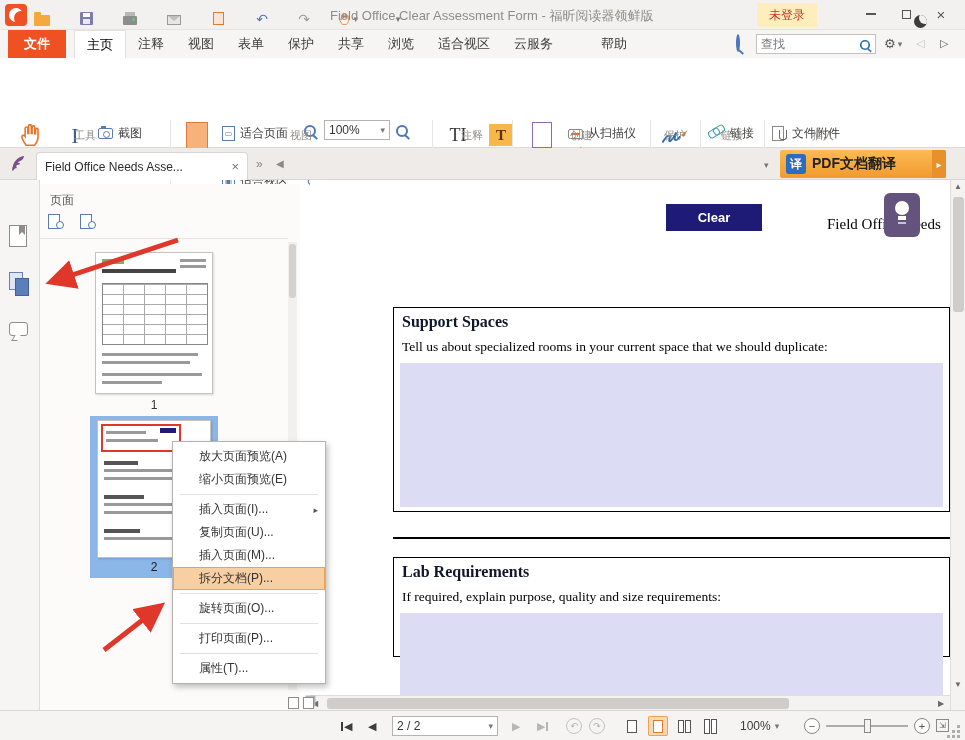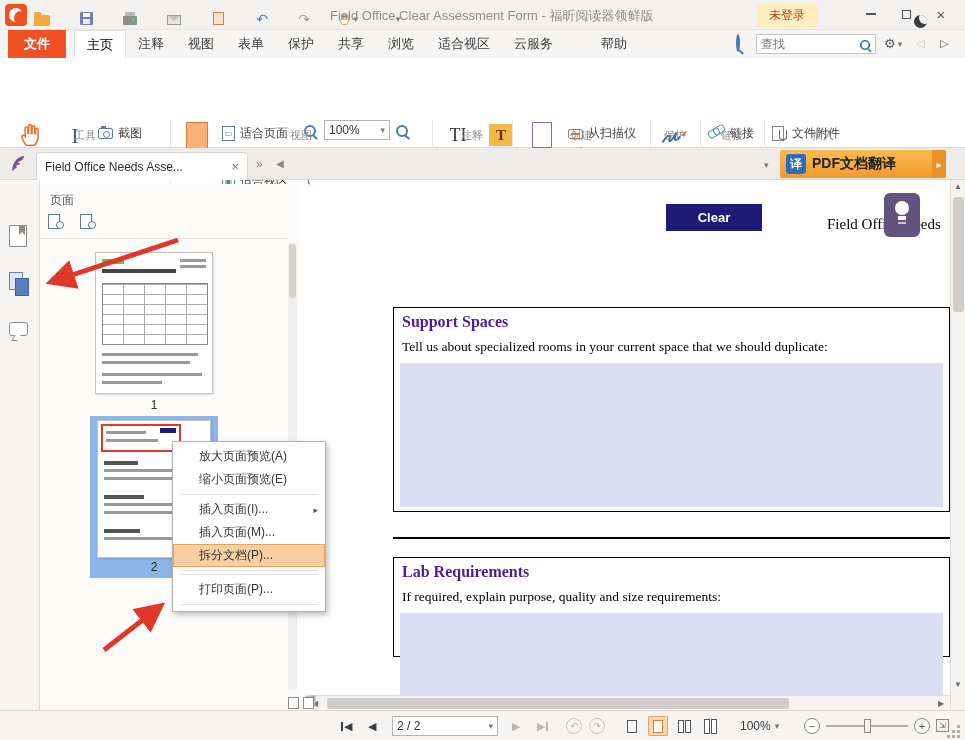--- a/index.html
+++ b/index.html
@@ -86,21 +86,21 @@
 
 .navic{position:absolute;left:9px;width:22px;height:24px}
 
 #ctxmenu{position:absolute;left:172px;top:441px;width:154px;background:#fff;border:1px solid #b5b2af;box-shadow:2px 3px 6px rgba(0,0,0,.25);padding:3px 0;z-index:70}
 .mi{height:23px;display:flex;align-items:center;padding-left:26px;font-size:12px;color:#333;position:relative;white-space:nowrap}
 .mi.hl{background:#f8cfa2;box-shadow:inset 0 0 0 1px #e8a25a}
 .msep{height:1px;background:#e2dfdc;margin:3px 7px}
 .subarr{position:absolute;right:7px;font-size:9px;color:#555}
 
 .secbox{position:absolute;left:83px;width:557px;border:1.5px solid #000;background:#fff}
-.sechead{position:absolute;left:8px;top:5px;font-family:"Liberation Serif","DejaVu Serif",serif;font-weight:bold;font-size:16px;color:#4c1d95}
+.sechead{position:absolute;left:8px;top:5px;font-family:"Liberation Serif","DejaVu Serif",serif;font-weight:bold;font-size:16px;color:#0f172a}
 .secdesc{position:absolute;left:8px;top:31px;font-family:"Liberation Serif","DejaVu Serif",serif;font-size:13.5px;color:#000;white-space:nowrap}
 .field{position:absolute;left:6px;background:#dcdcf4}
 
 .scarr{color:#6a6a6a;font-size:8px}
 .navico{display:flex;align-items:center;font-size:11px;color:#3c3c3c}
 .vm{position:absolute;top:5px;width:20px;height:20px;border-radius:2px;display:flex;align-items:center;justify-content:center}
 .vmpg{width:10px;height:13px;border:1px solid #555;background:#fff}
 .zc{width:16px;height:16px;border:1px solid #8a8784;border-radius:50%;display:flex;align-items:center;justify-content:center;font-size:11px;color:#555;background:#fdfdfc}
 .grip{width:3px;height:3px;background:#b0ada9;box-shadow:-5px 5px #b0ada9,0 5px #b0ada9,-10px 10px #b0ada9,-5px 10px #b0ada9,0 10px #b0ada9}
 
@@ -567,31 +567,40 @@
     </div>
   <div class="mi">
       <span>缩小页面预览(E)</span>
     </div>
   <div class="msep"></div>
   <div class="mi">
       <span>插入页面(I)...</span>
       <span class="subarr">▸</span>
     </div>
   <div class="mi">
+      <span>复制页面(U)...</span>
+    </div>
+  <div class="mi">
       <span>插入页面(M)...</span>
     </div>
   <div class="mi hl">
       <span>拆分文档(P)...</span>
     </div>
   <div class="msep"></div>
+  <div class="mi">
+      <span>旋转页面(O)...</span>
+    </div>
   <div class="msep"></div>
   <div class="mi">
       <span>打印页面(P)...</span>
     </div>
   <div class="msep"></div>
+  <div class="mi">
+      <span>属性(T)...</span>
+    </div>
 </div>
 
 <svg class="a" style="left:0;top:0;width:965px;height:740px;pointer-events:none;z-index:80">
   <defs>
     <marker id="ah" markerWidth="6" markerHeight="6" refX="4.2" refY="3" orient="auto">
       <path d="M0 0L6 3L0 6z" fill="#e0372b"></path>
     </marker>
   </defs>
   <line x1="178" y1="240" x2="54" y2="281" stroke="#e0372b" stroke-width="5" marker-end="url(#ah)"></line>
   <line x1="104" y1="650" x2="158" y2="608" stroke="#e0372b" stroke-width="5" marker-end="url(#ah)"></line>

